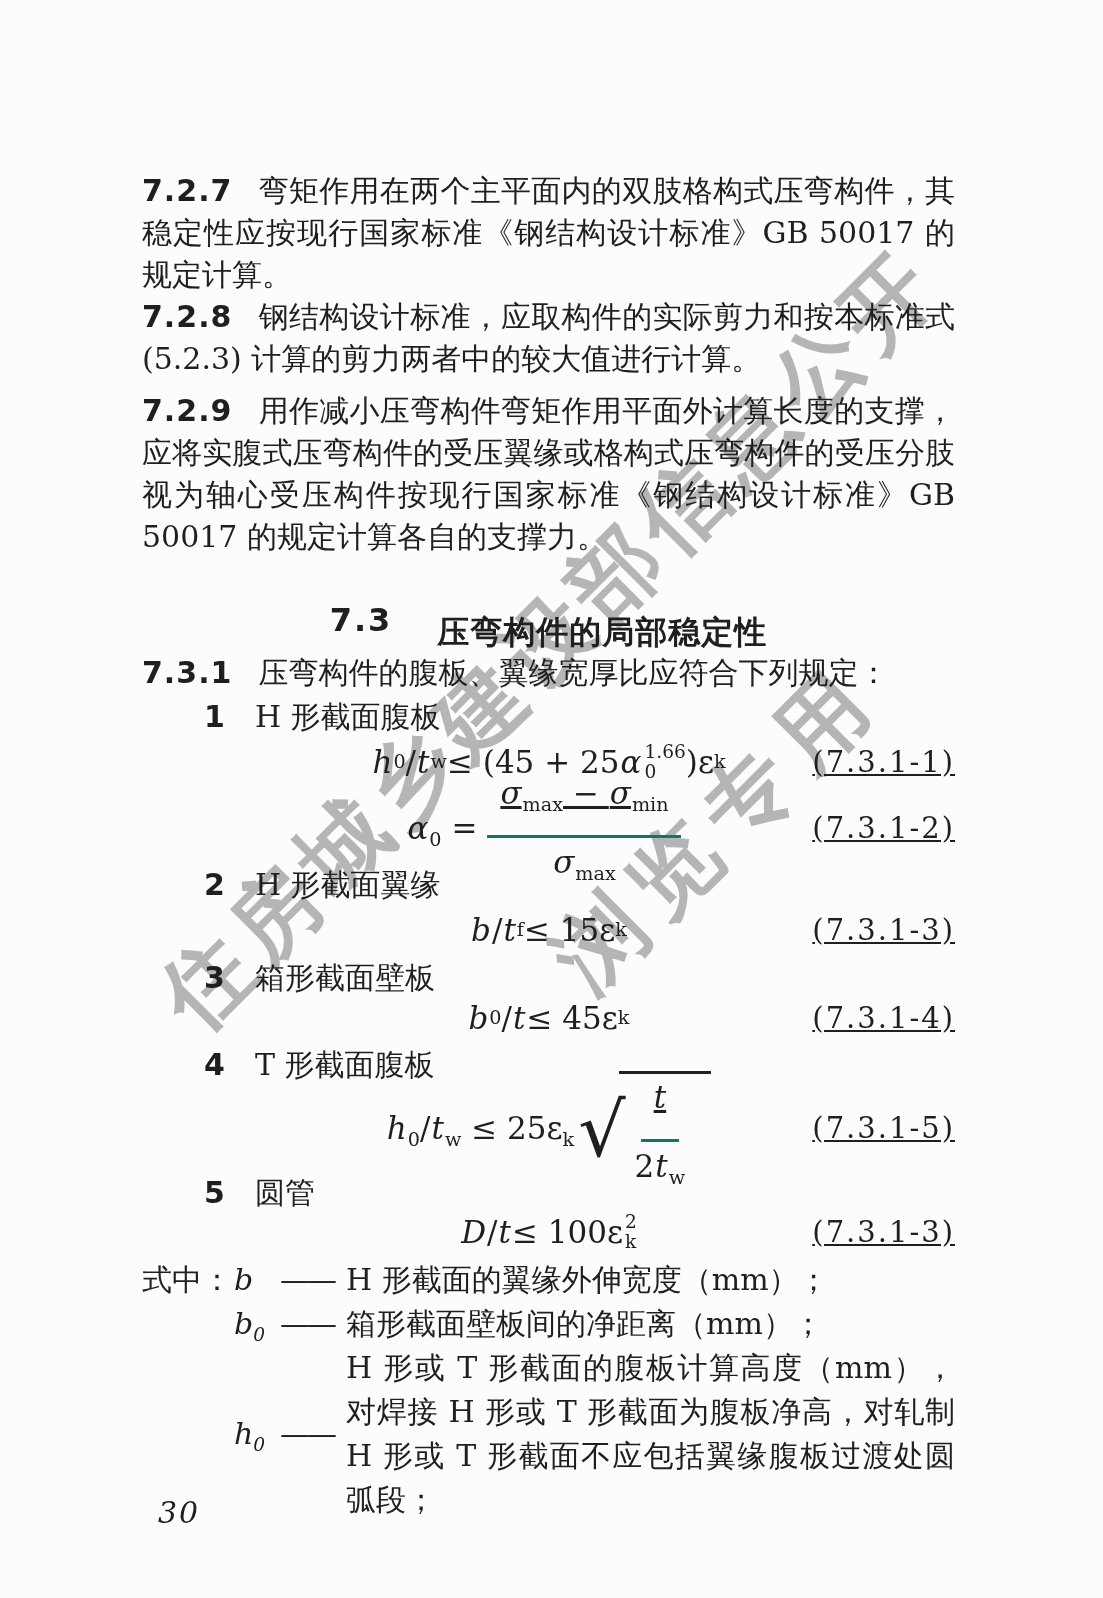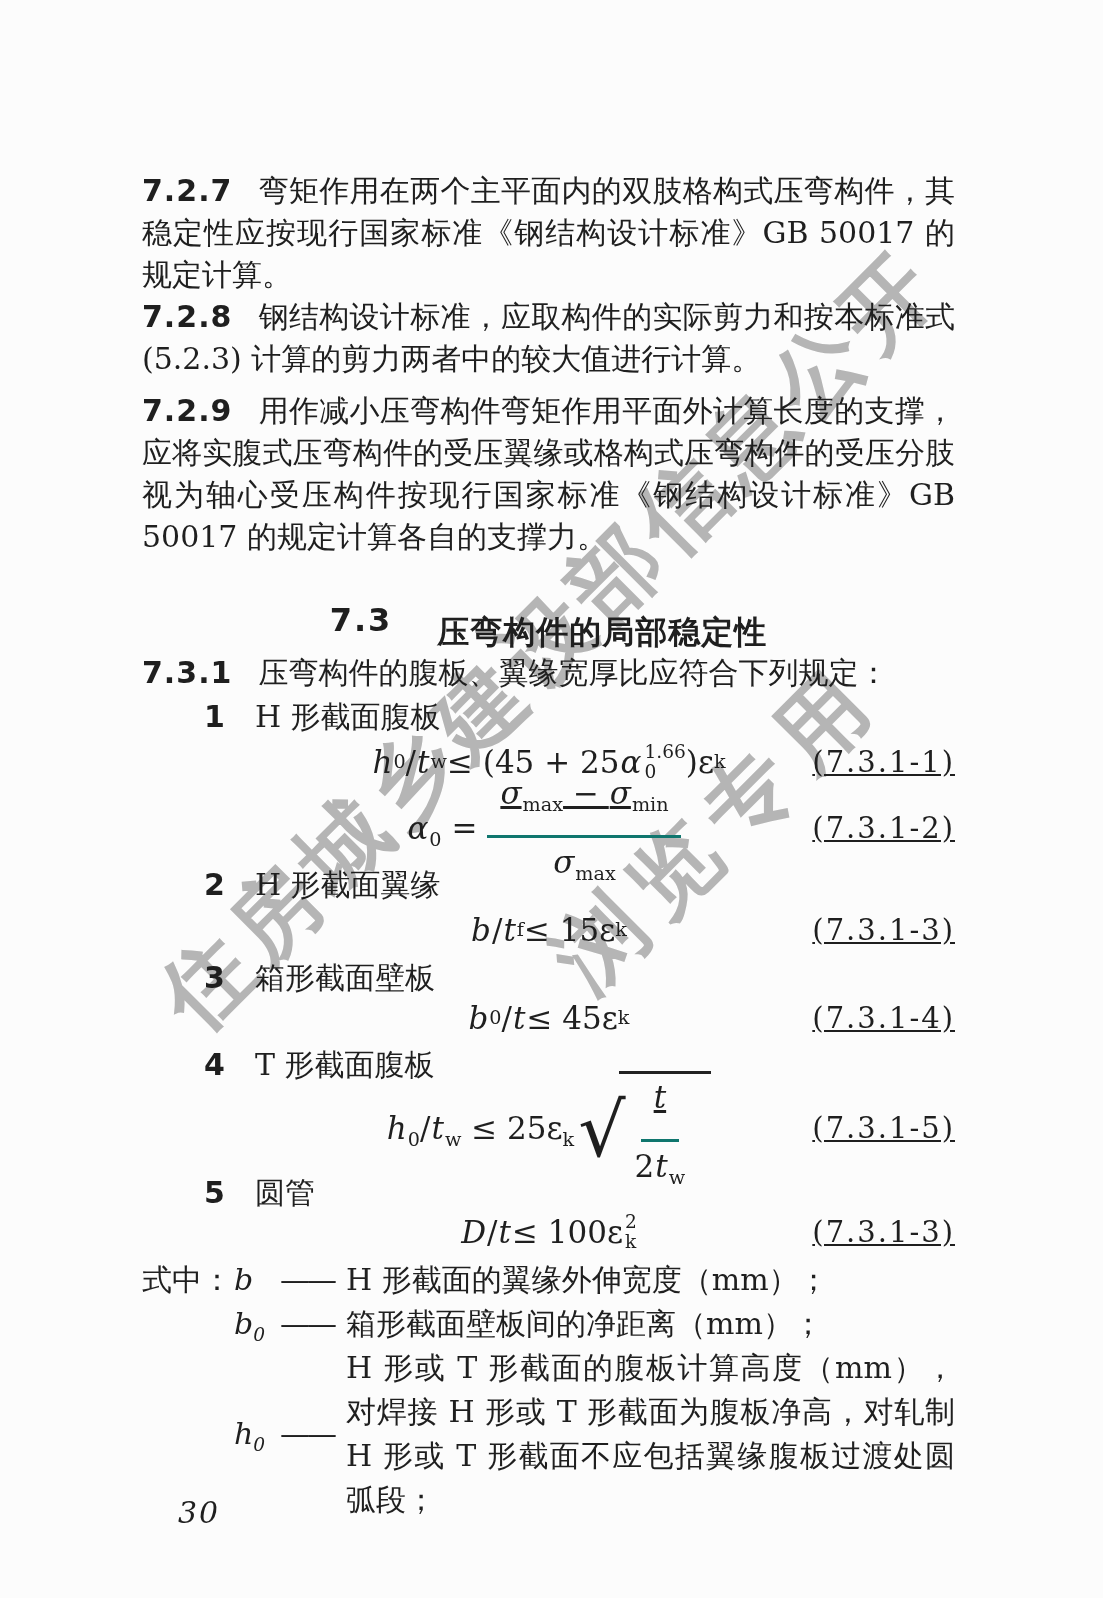--- a/index.html
+++ b/index.html
@@ -75,21 +75,21 @@
   
   .defs{font-size:30px;}
   .def-row{display:flex;align-items:center;line-height:44px;}
   .def-lead{width:92px;flex:none;}
   .def-sym{width:46px;flex:none;font-style:italic;}
   .def-dash{width:66px;flex:none;letter-spacing:-3px;}
   .def-text{flex:1;text-align:justify;}
   
   .pageno{
     position:absolute;left:158px;top:1492px;
-    font-style:italic;font-size:30px;line-height:42px;letter-spacing:2px;margin-left:20px;
+    font-style:italic;font-size:30px;line-height:42px;letter-spacing:2px;
   }
 </style>
 </head>
 <body>
 
 <div class="page">
 
   <div class="wm wm1">住房城乡建设部信息公开</div>
   <div class="wm wm2">浏览专用</div>
 

